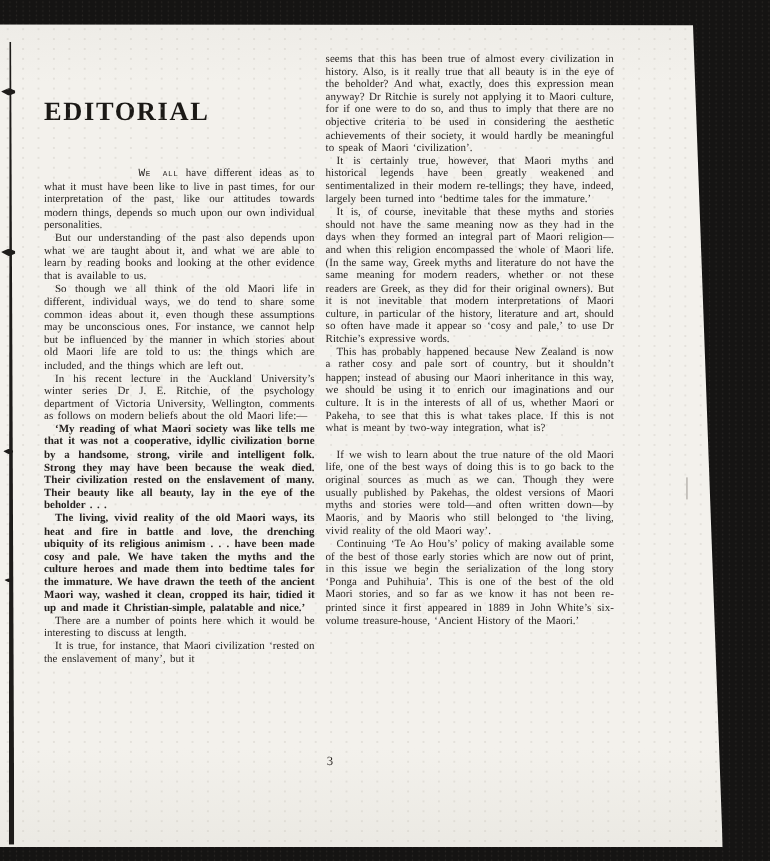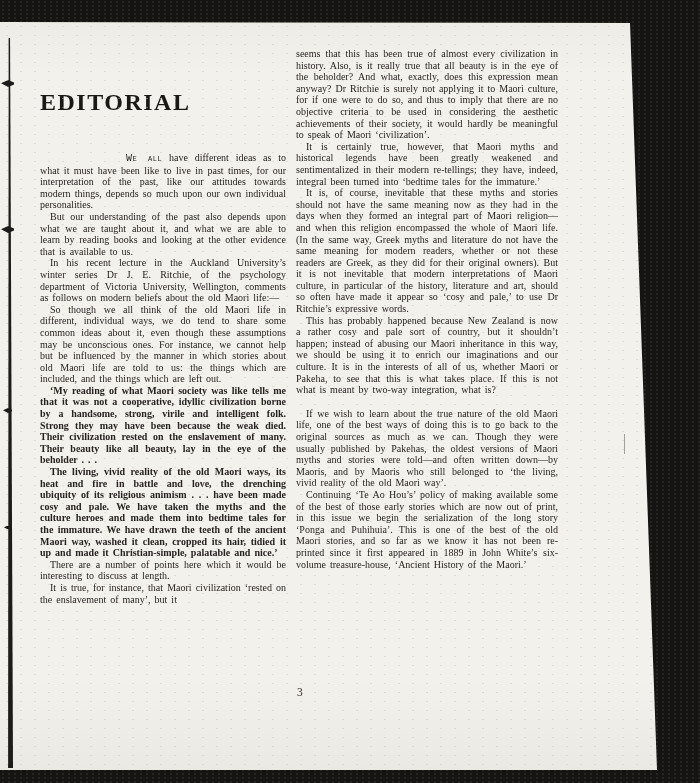--- a/index.html
+++ b/index.html
@@ -77,31 +77,31 @@
     <div class="stitch" style="top:385px; transform:scale(.7);"></div>
     <div class="stitch" style="top:502px; transform:scale(.55);"></div>
     <div class="scratch"></div>
 
     <div class="col-left">
       <h1 class="masthead">EDITORIAL</h1>
       <h2 class="article-title">
       </h2>
       <p class="body first"><span class="sc">We all</span><span> have different ideas as to what it must have been like to live in past times, for our interpretation of the past, like our attitudes towards modern things, depends so much upon our own individual personalities.</span></p>
       <p class="body">But our understanding of the past also depends upon what we are taught about it, and what we are able to learn by reading books and looking at the other evidence that is available to us.</p>
+      <p class="body">So though we all think of the old Maori life in different, individual ways, we do tend to share some common ideas about it, even though these assumptions may be unconscious ones. For instance, we cannot help but be influenced by the manner in which stories about old Maori life are told to us: the things which are included, and the things which are left out.</p>
       <p class="body">In his recent lecture in the Auckland University’s winter series Dr J. E. Ritchie, of the psychology department of Victoria University, Wellington, comments as follows on modern beliefs about the old Maori life:—</p>
-      <p class="body">So though we all think of the old Maori life in different, individual ways, we do tend to share some common ideas about it, even though these assumptions may be unconscious ones. For instance, we cannot help but be influenced by the manner in which stories about old Maori life are told to us: the things which are included, and the things which are left out.</p>
       <p class="body bold">‘My reading of what Maori society was like tells me that it was not a cooperative, idyllic civilization borne by a handsome, strong, virile and intelligent folk. Strong they may have been because the weak died. Their civilization rested on the enslavement of many. Their beauty like all beauty, lay in the eye of the beholder . . .</p>
       <p class="body bold">The living, vivid reality of the old Maori ways, its heat and fire in battle and love, the drenching ubiquity of its religious animism . . . have been made cosy and pale. We have taken the myths and the culture heroes and made them into bedtime tales for the immature. We have drawn the teeth of the ancient Maori way, washed it clean, cropped its hair, tidied it up and made it Christian-simple, palatable and nice.’</p>
       <p class="body">There are a number of points here which it would be interesting to discuss at length.</p>
       <p class="body">It is true, for instance, that Maori civilization ‘rested on the enslavement of many’, but it</p>
     </div>
 
     <div class="col-right">
       <p class="body" style="text-indent:0">seems that this has been true of almost every civilization in history.  Also, is it really true that all beauty is in the eye of the beholder? And what, exactly, does this expression mean anyway?  Dr Ritchie is surely not applying it to Maori culture, for if one were to do so, and thus to imply that there are no objective criteria to be used in considering the aesthetic achievements of their society, it would hardly be meaningful to speak of Maori ‘civilization’.</p>
-      <p class="body">It is certainly true, however, that Maori myths and historical legends have been greatly weakened and sentimentalized in their modern re-tellings; they have, indeed, integral been turned into ‘bedtime tales for the immature.’</p>
+      <p class="body">It is certainly true, however, that Maori myths and historical legends have been greatly weakened and sentimentalized in their modern re-tellings; they have, indeed, largely been turned into ‘bedtime tales for the immature.’</p>
       <p class="body">It is, of course, inevitable that these myths and stories should not have the same meaning now as they had in the days when they formed an integral part of Maori religion—and when this religion encompassed the whole of Maori life.  (In the same way, Greek myths and literature do not have the same meaning for modern readers, whether or not these readers are Greek, as they did for their original owners).  But it is not inevitable that modern interpretations of Maori culture, in particular of the history, literature and art, should so often have made it appear so ‘cosy and pale,’ to use Dr Ritchie’s expressive words.</p>
       <p class="body">This has probably happened because New Zealand is now a rather cosy and pale sort of country, but it shouldn’t happen; instead of abusing our Maori inheritance in this way, we should be using it to enrich our imaginations and our culture.  It is in the interests of all of us, whether Maori or Pakeha, to see that this is what takes place.  If this is not what is meant by two-way integration, what is?</p>
       <p class="body gap-before">If we wish to learn about the true nature of the old Maori life, one of the best ways of doing this is to go back to the original sources as much as we can.  Though they were usually published by Pakehas, the oldest versions of Maori myths and stories were told—and often written down—by Maoris, and by Maoris who still belonged to ‘the living, vivid reality of the old Maori way’.</p>
       <p class="body">Continuing ‘Te Ao Hou’s’ policy of making available some of the best of those early stories which are now out of print, in this issue we begin the serialization of the long story ‘Ponga and Puhihuia’.  This is one of the best of the old Maori stories, and so far as we know it has not been re-printed since it first appeared in 1889 in John White’s six-volume treasure-house, ‘Ancient History of the Maori.’</p>
     </div>
 
     <div class="pageno">3</div>
   </div>
 </div>
 

